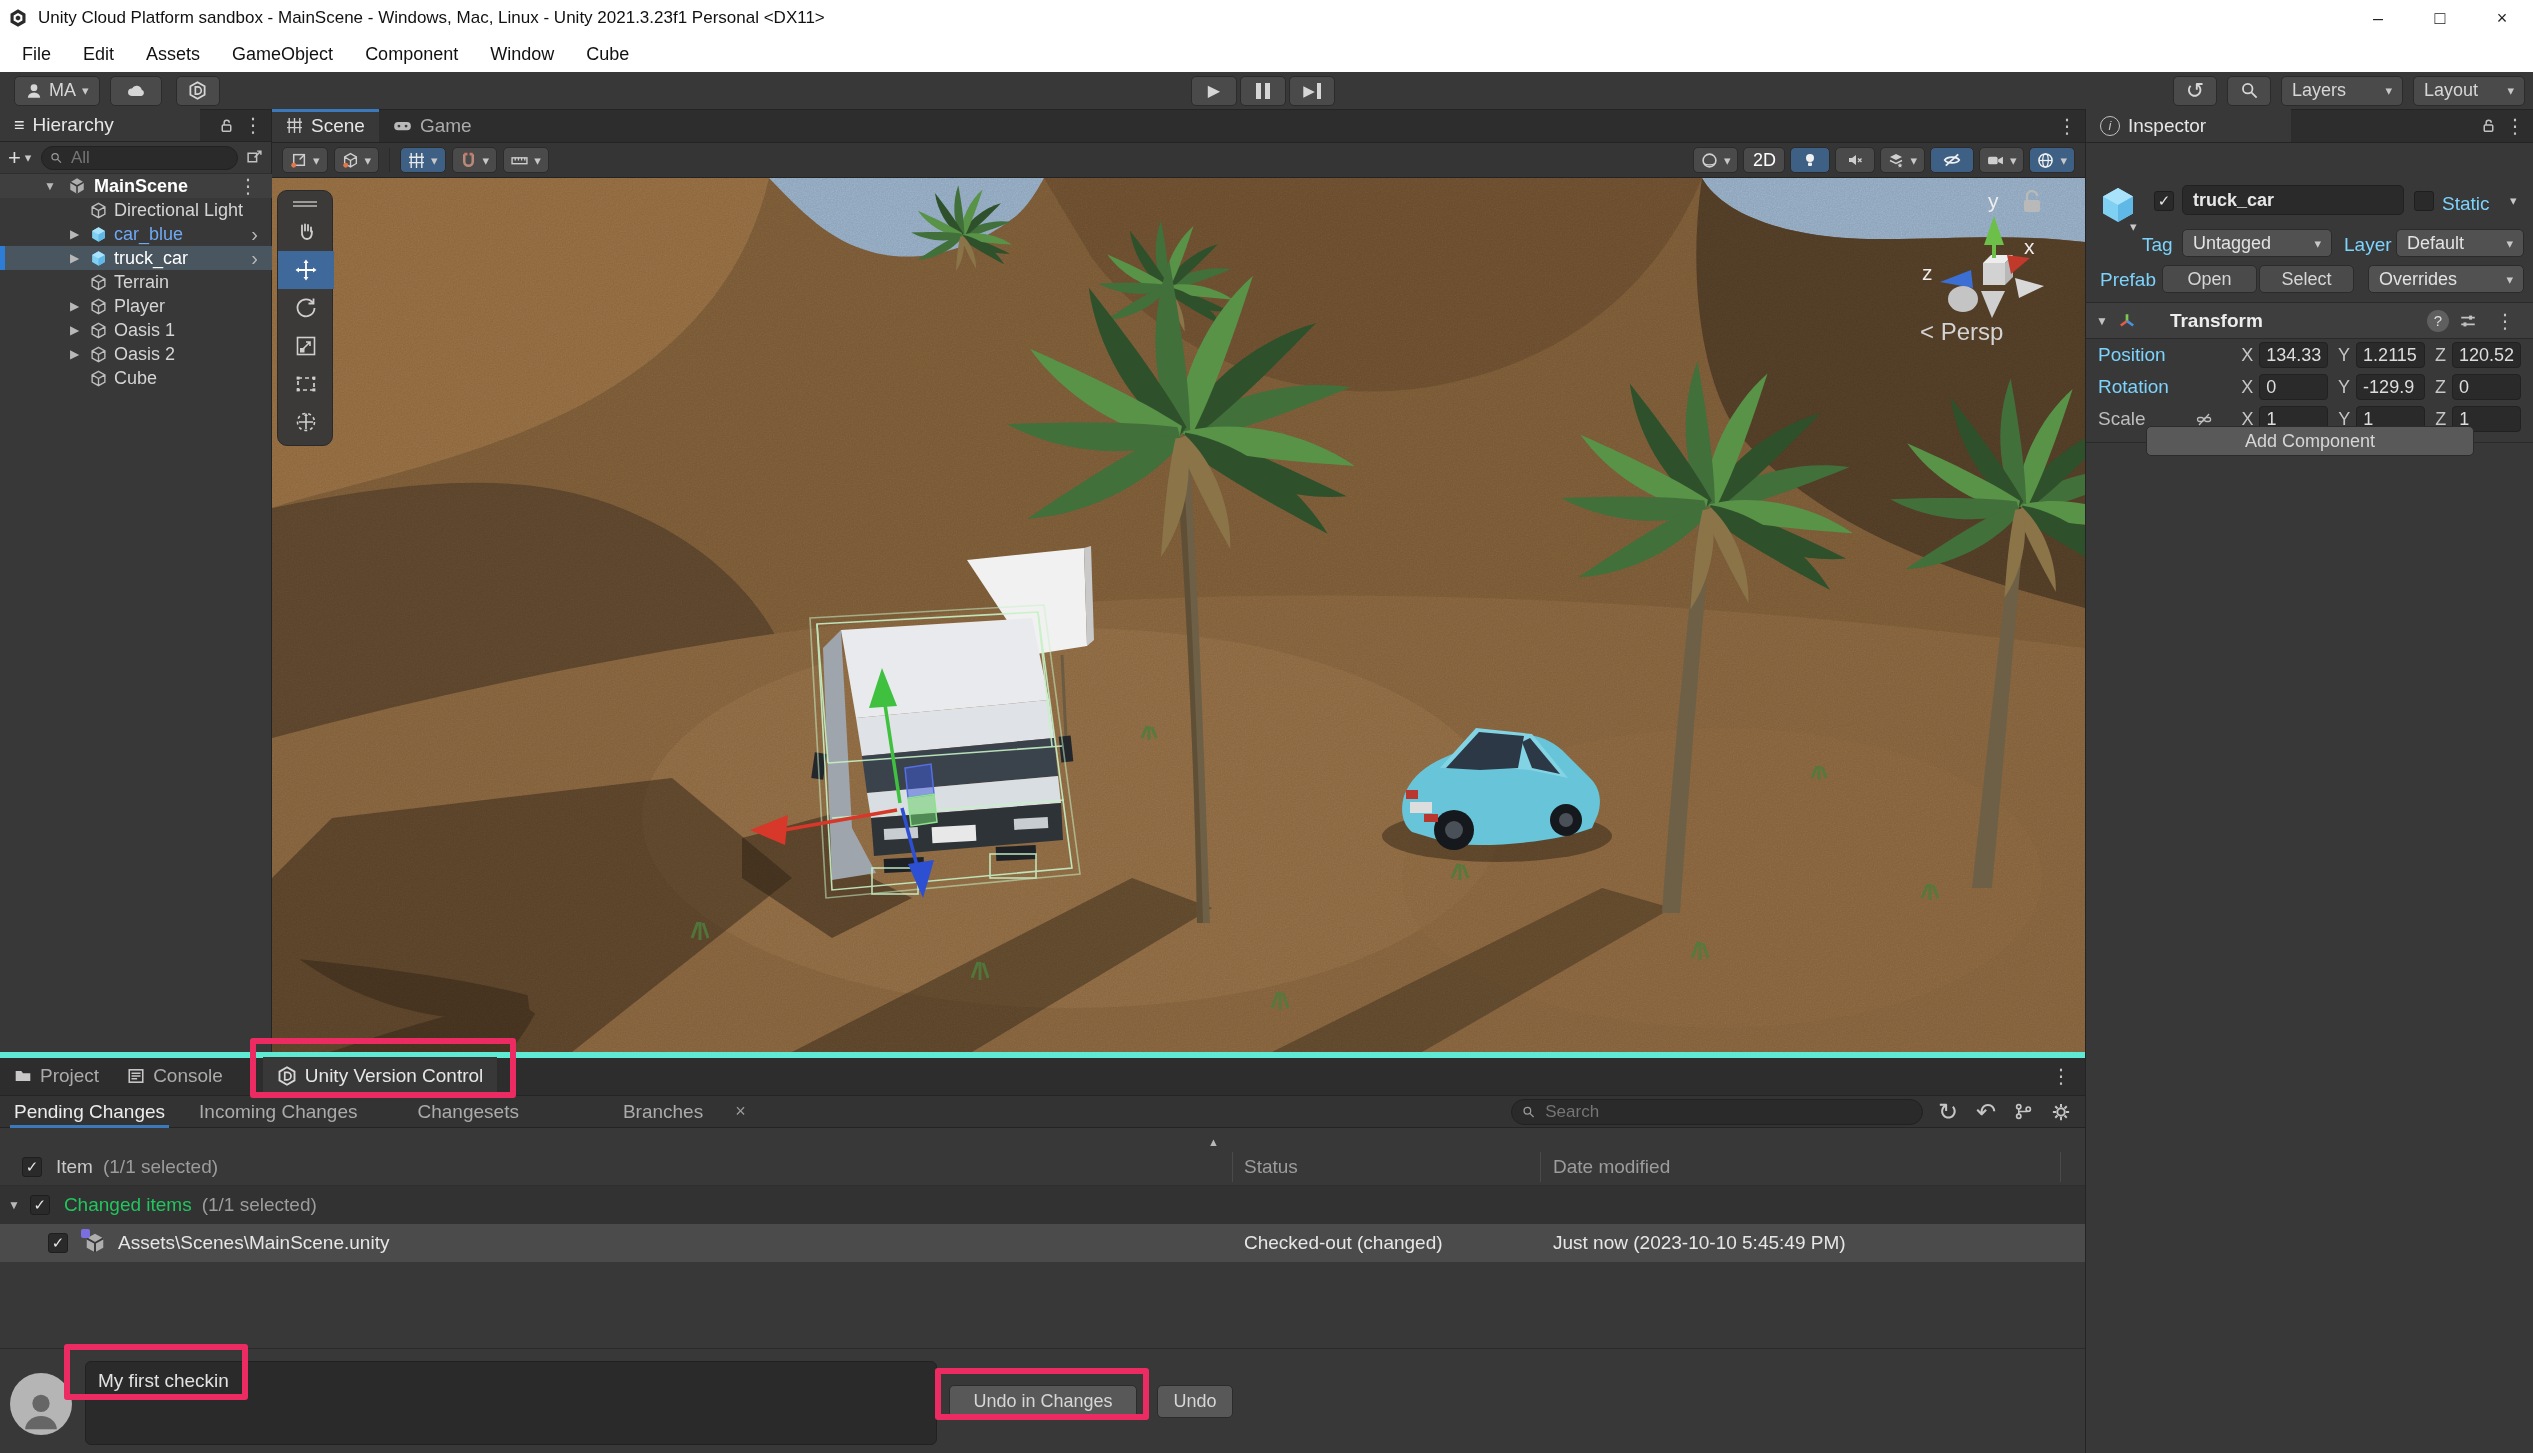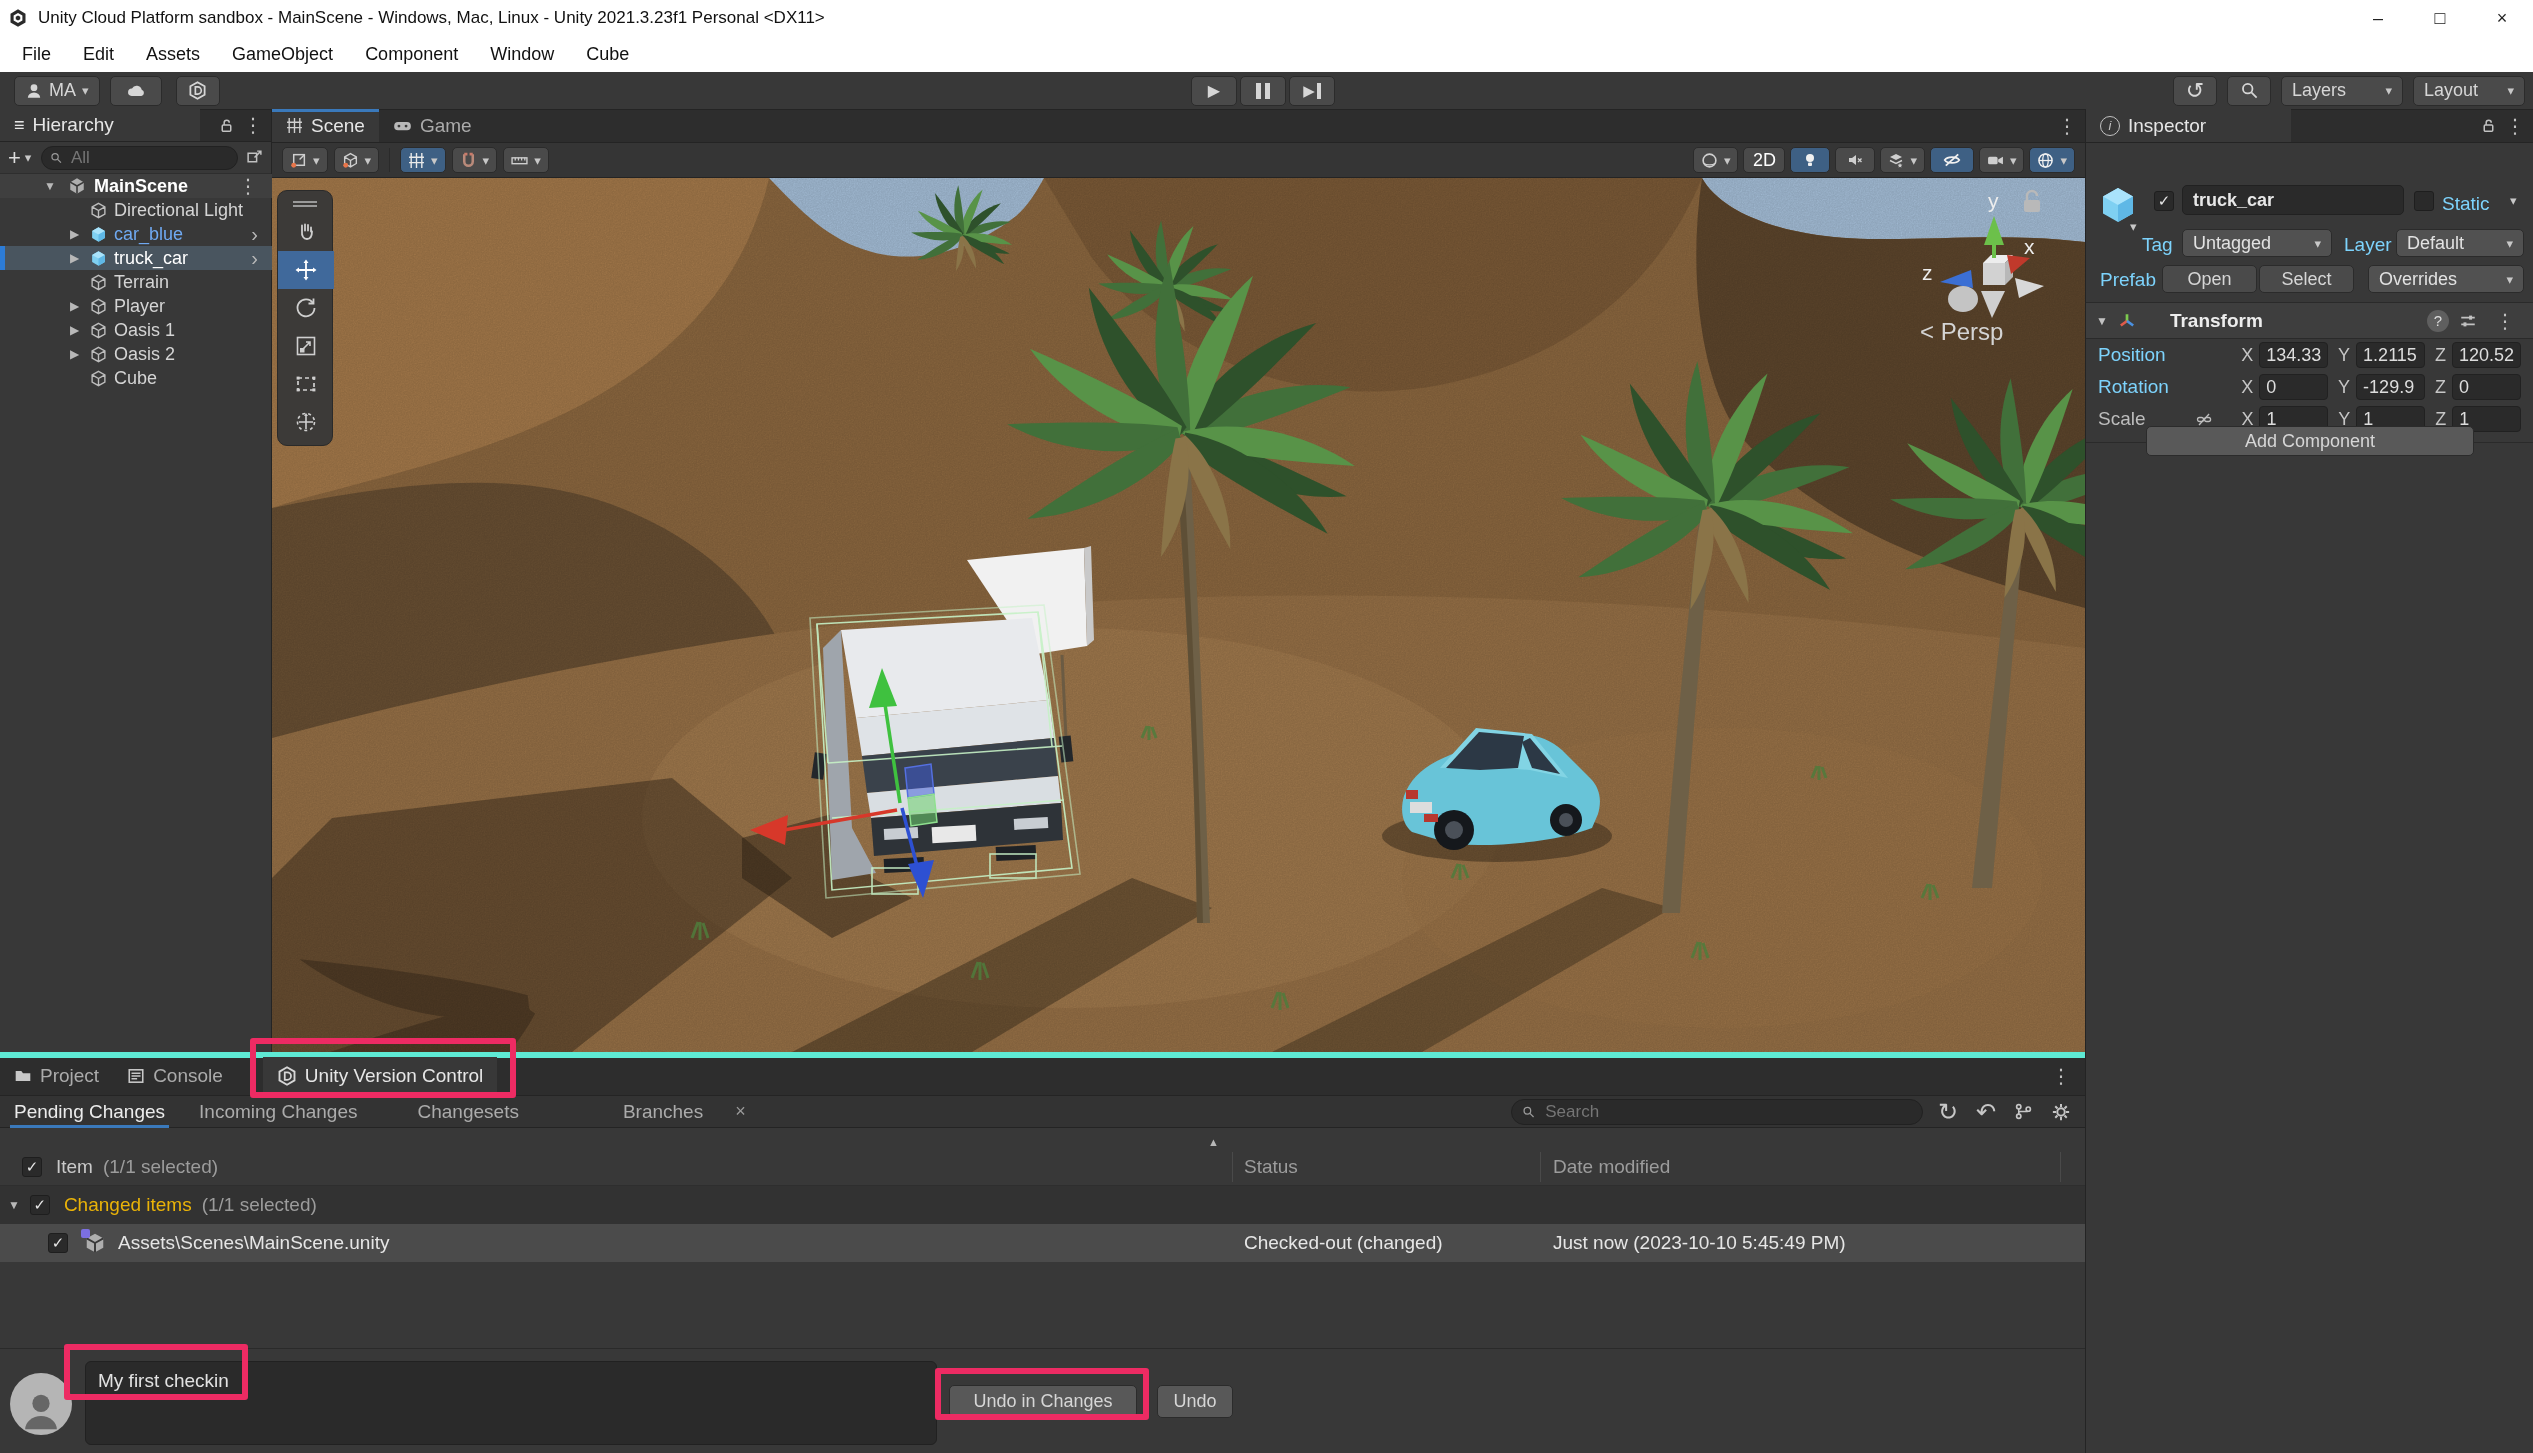--- a/index.html
+++ b/index.html
@@ -849,21 +849,21 @@
         <span class="th" style="margin-left:10px">(1/1 selected)</span>
         <i style="position:absolute;left:1232px;top:4px;width:1px;height:30px;background:#4A4A4A"></i>
         <span class="th" style="position:absolute;left:1244px">Status</span>
         <i style="position:absolute;left:1540px;top:4px;width:1px;height:30px;background:#4A4A4A"></i>
         <span class="th" style="position:absolute;left:1553px">Date modified</span>
         <i style="position:absolute;left:2060px;top:4px;width:1px;height:30px;background:#4A4A4A"></i>
       </div>
       <div class="row" style="position:absolute;left:0;top:58px;width:2085px;height:38px;background:#323232">
         <span class="fold" style="margin-left:8px;font-size:12px;color:#B8B8B8">▼</span>
         <span class="cb" style="margin-left:10px">✓</span>
-        <span class="td" style="margin-left:14px;color:#eab308">Changed items</span>
+        <span class="td" style="margin-left:14px;color:#22c55e">Changed items</span>
         <span class="th" style="margin-left:10px">(1/1 selected)</span>
       </div>
       <div class="row" style="position:absolute;left:0;top:96px;width:2085px;height:38px;background:#4B4B4B">
         <span class="cb" style="margin-left:48px">✓</span>
         <span style="position:relative;margin-left:16px;display:inline-flex">
           <svg class="i" width="22" height="22">
               <use href="#s-scene"></use>
             </svg>
           <i style="position:absolute;left:-3px;top:-3px;width:9px;height:9px;background:#7B6FE0;border-radius:2px"></i>
         </span>

